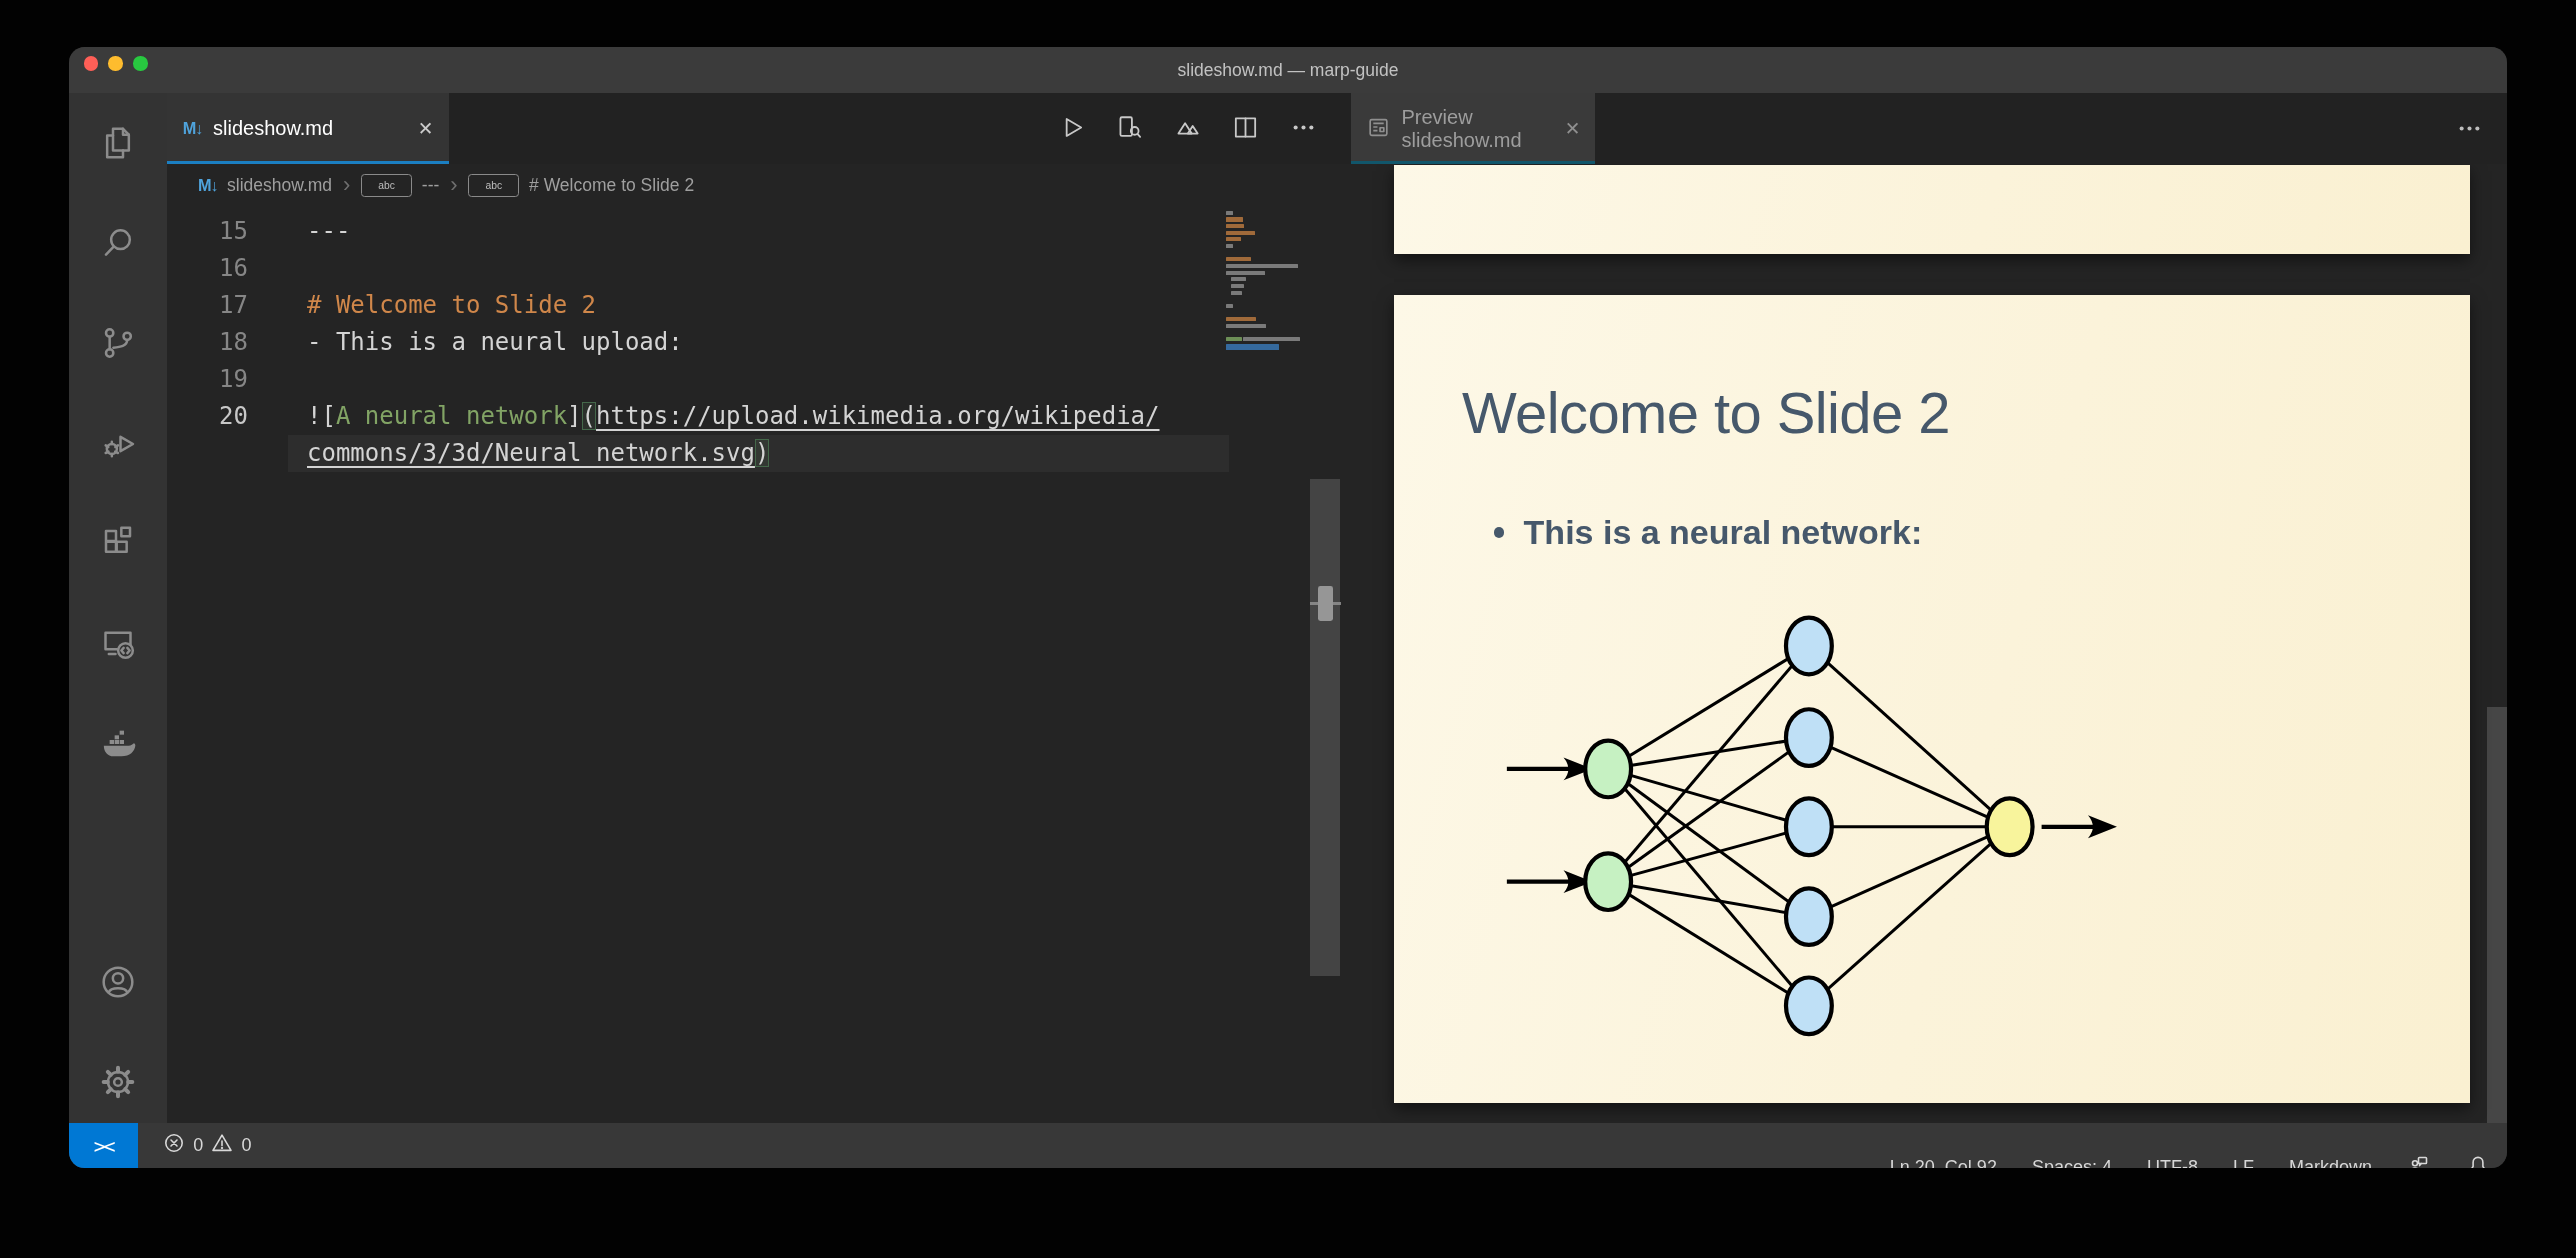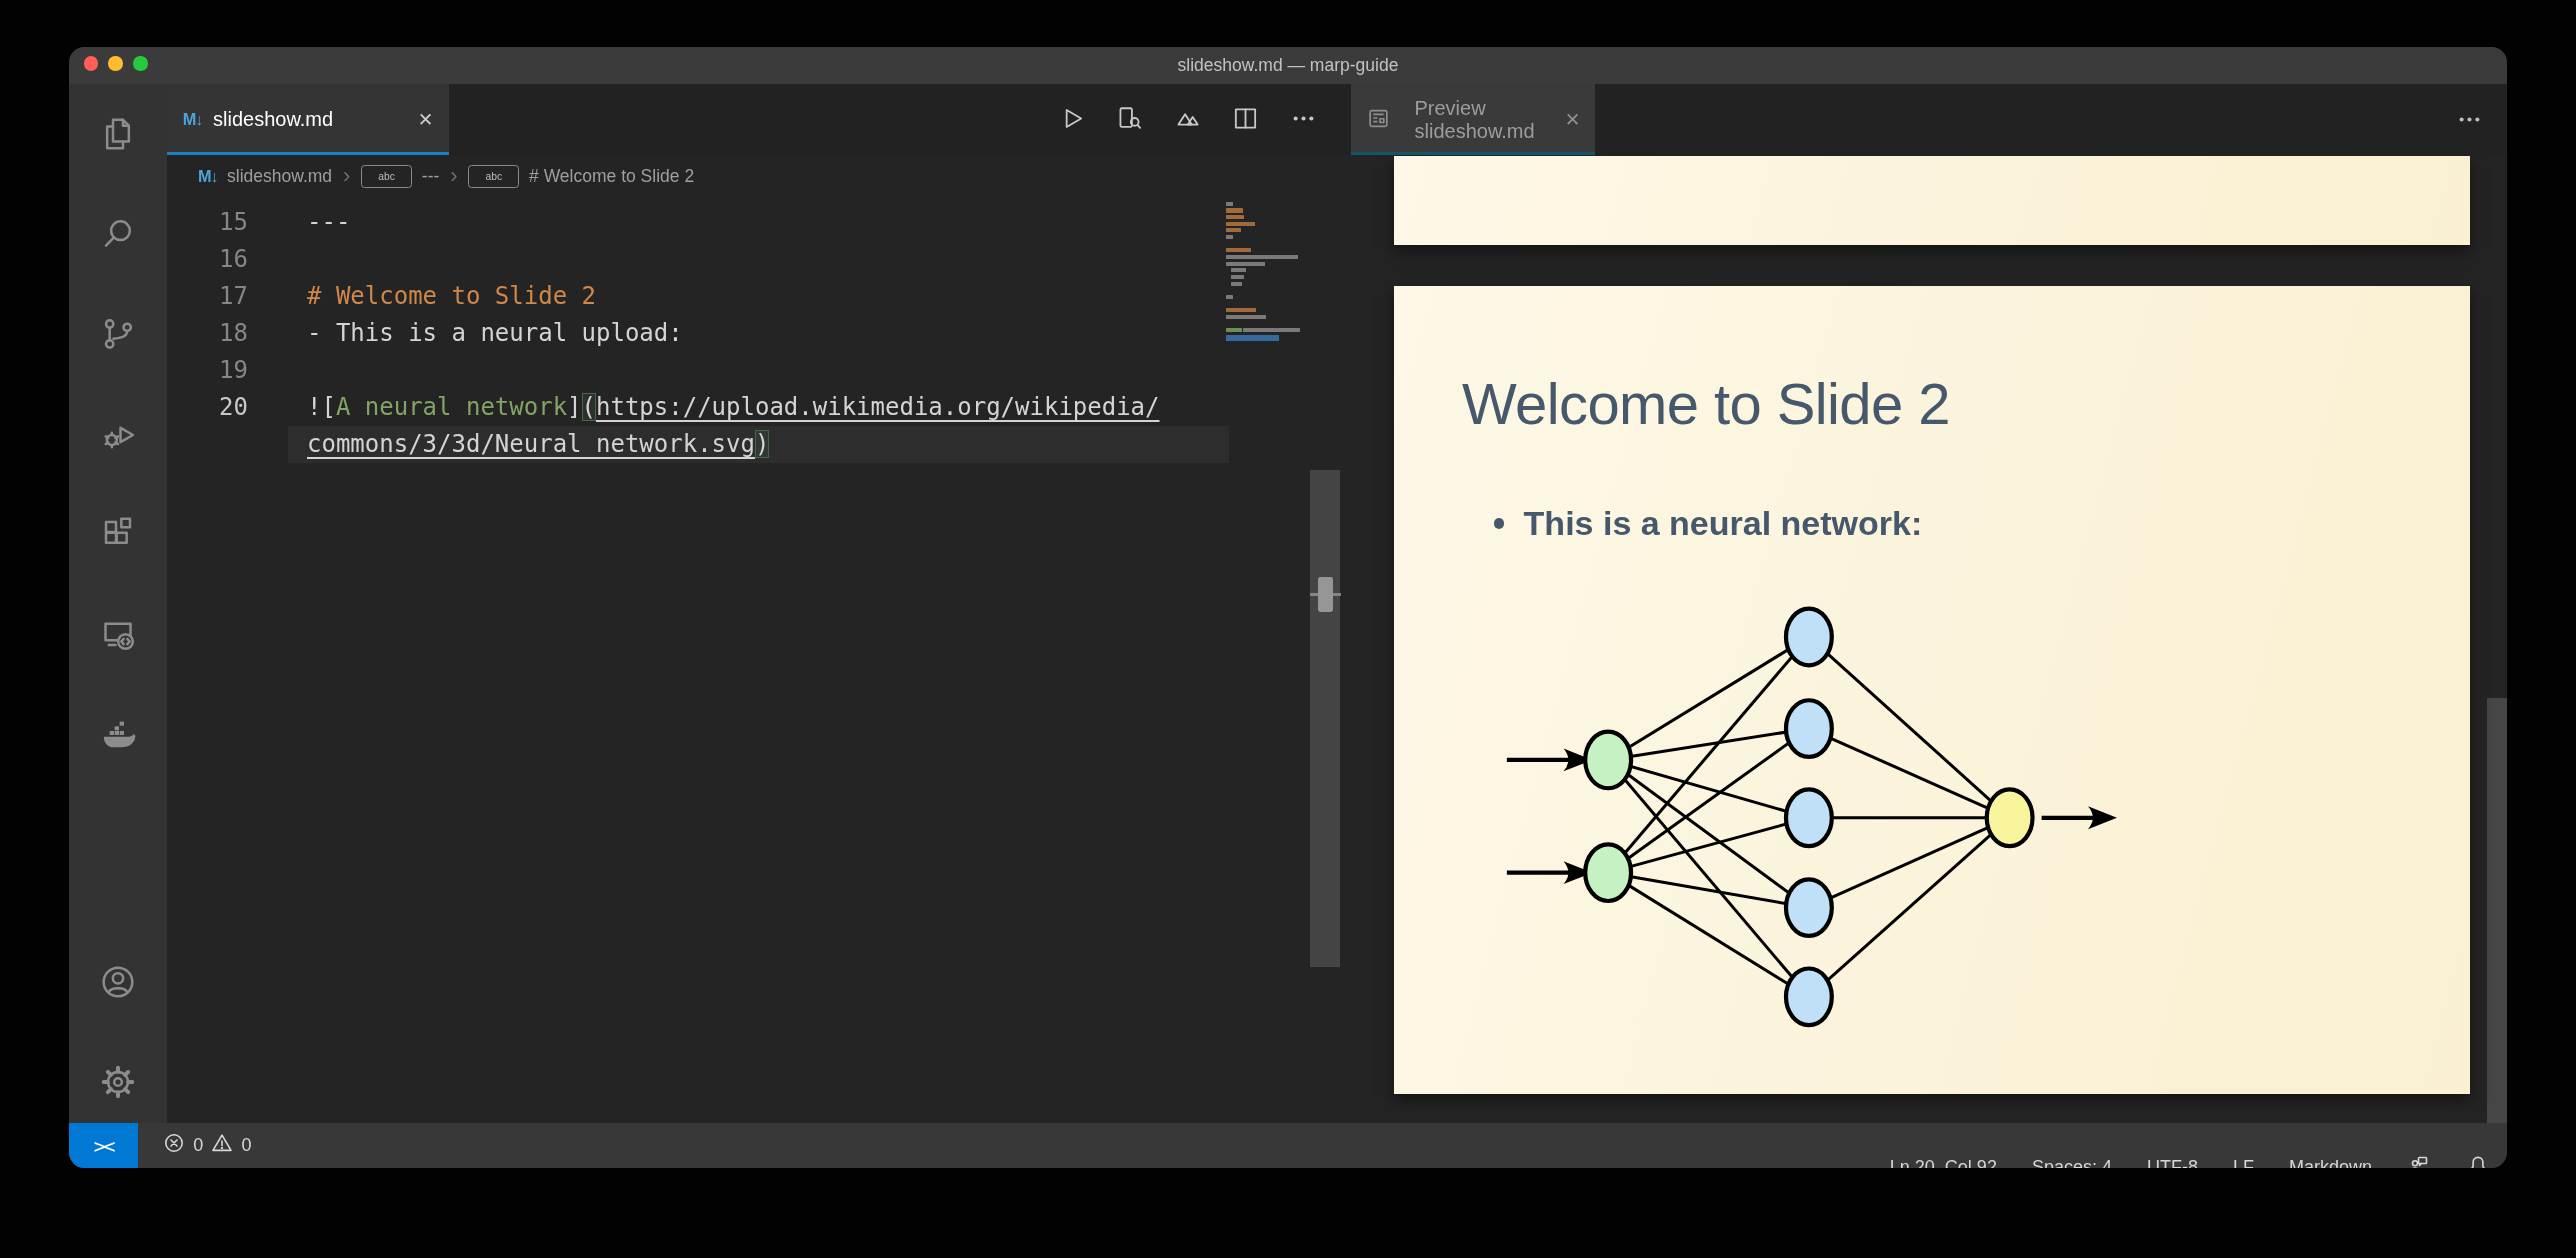--- a/index.html
+++ b/index.html
@@ -1,21 +1,21 @@
 <!DOCTYPE html>
 <html style="font-size:9.7px"><head>
 <meta charset="utf-8">
 <style>
   * { margin:0; padding:0; box-sizing:border-box; }
   html,body { width:2576px; height:1258px; background:#020202; font-family:"Liberation Sans",sans-serif; }
   .window { position:absolute; left:69px; top:47px; width:2438px; height:1121px;
             border-radius:15.7px; overflow:hidden; background:#242424; display:flex; flex-direction:column; }
 
   
-  .titlebar { height:37px; background:#3b3b3b; position:relative; display:flex; align-items:center; justify-content:center; flex:none; }
+  .titlebar { height:46px; background:#3b3b3b; position:relative; display:flex; align-items:center; justify-content:center; flex:none; }
   .traffic { position:absolute; left:14.5px; top:9px; display:flex; gap:10.3px; }
   .tl { width:14.5px; height:14.5px; border-radius:50%; }
   .tl.red{ background:#ff5f57; } .tl.yellow{ background:#febc2e; } .tl.green{ background:#28c840; }
   .win-title { font-size:17.5px; color:#c2c2c2; }
 
   
   .main { flex:1; display:flex; min-height:0; position:relative; }
 
   
   .activitybar { width:98px; background:#333333; flex:none; display:flex; flex-direction:column; align-items:center; padding-top:30px; }
@@ -59,21 +59,21 @@
   .mm-t { background:#7a7a7a; } .mm-o { background:#a06a3a; } .mm-g { background:#6d8f57; }
   .mm-sel { background:#356a9e; height:6px; }
   .ed-scrollbar { position:absolute; left:1143px; top:273px; width:30px; height:497px; background:rgba(150,150,150,.28); }
 
   .sash-handle { position:absolute; left:1249px; top:493px; width:14.5px; height:35px; background:#969696; border-radius:2.4px; z-index:5; }
   .sash-line { position:absolute; left:1241px; top:509px; width:31px; height:3px; background:rgba(150,150,150,.8); z-index:4; }
 
   
   .preview-group { flex:1; display:flex; flex-direction:column; min-height:0; background:#242424; }
   .ptabstrip { height:71px; background:#222222; display:flex; flex:none; }
-  .ptab { width:244px; background:#3a3a3a; position:relative; display:flex; align-items:center; padding:0 14.5px; gap:24px; }
+  .ptab { width:244px; background:#3a3a3a; position:relative; display:flex; align-items:center; padding:0 14.5px; gap:11px; }
   .ptab-underline { position:absolute; left:0; right:0; bottom:0; height:3px; background:#11566b; }
   .ptab-label { font-size:20px; color:#9d9d9d; }
   .ptab-close { font-size:18.7px; color:#8f8f8f; margin-left:auto; }
   .ptab-icon svg { width:25px; height:25px; stroke:#8f8f8f; fill:none; stroke-width:1.6; stroke-linejoin:round; }
   .pmore { margin-left:auto; display:flex; align-items:center; padding-right:23px; }
   .pmore svg { width:29px; height:29px; }
   .pmore circle { fill:#bdbdbd; }
 
   .pcontent { flex:1; position:relative; background:#242424; overflow:hidden; }
   .slide { position:absolute; left:43px; width:1076px; background:linear-gradient(105deg,#fdf8e7 0%,#fbf3da 55%,#faf0d1 100%);

